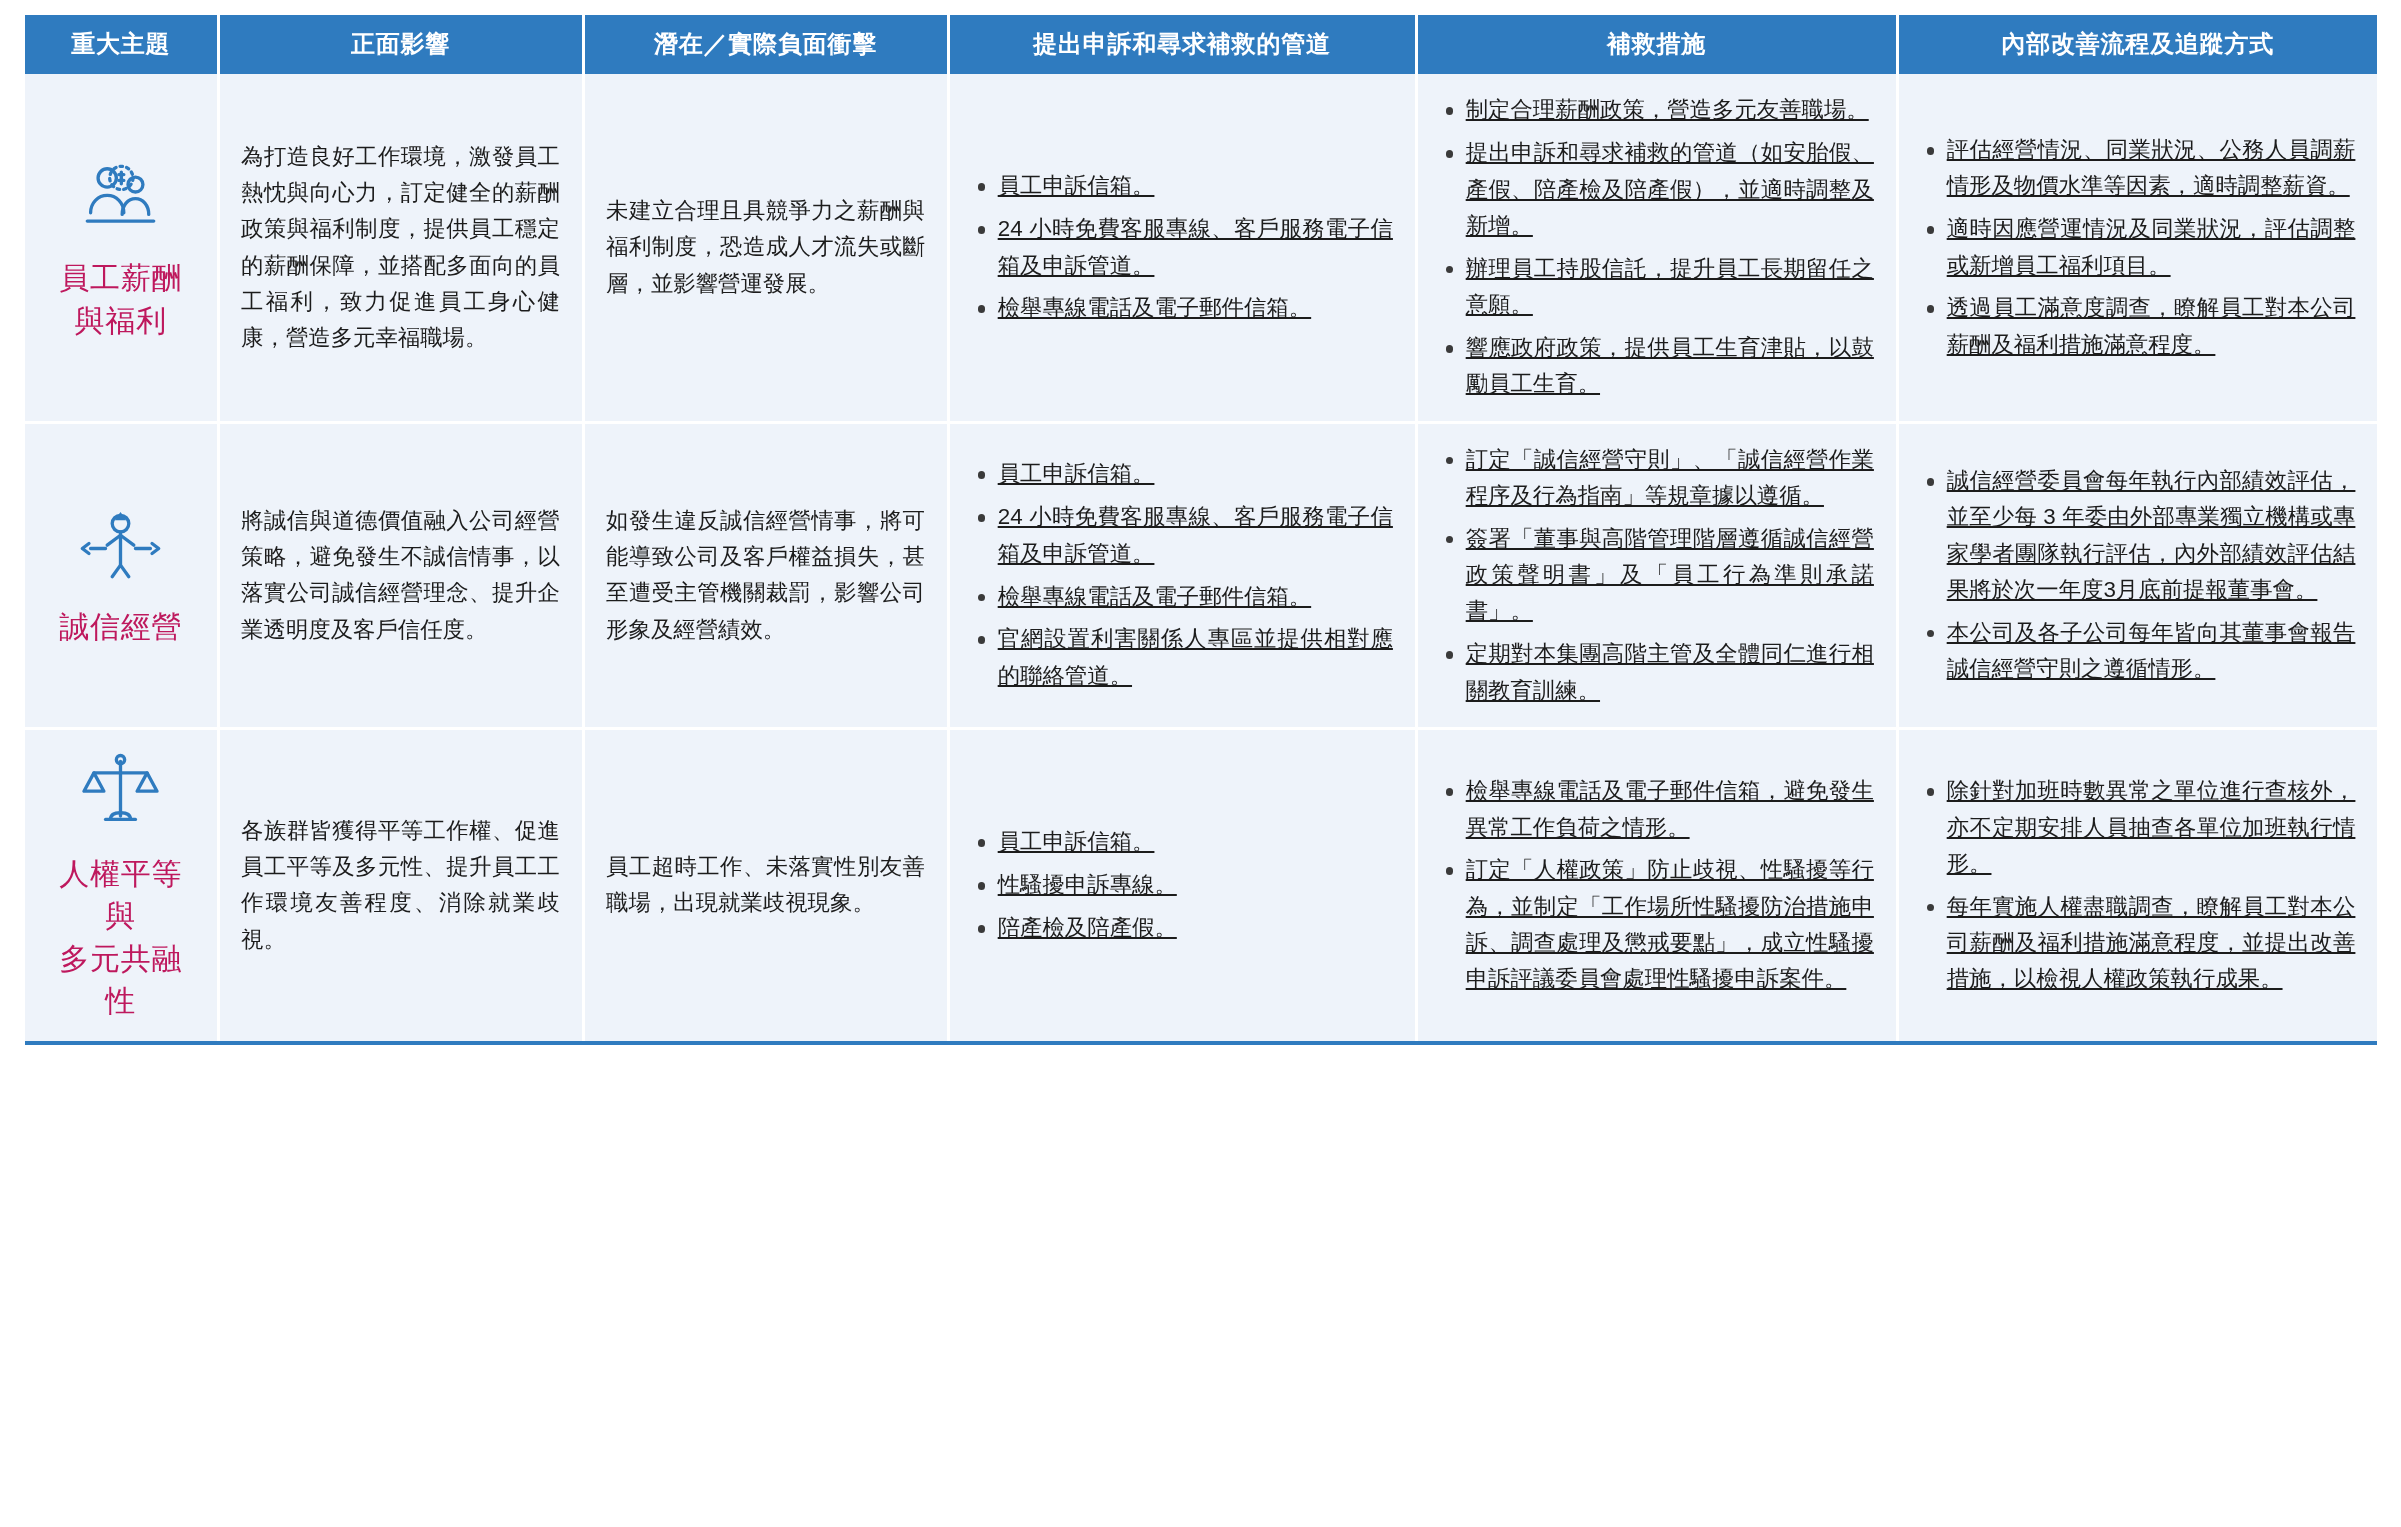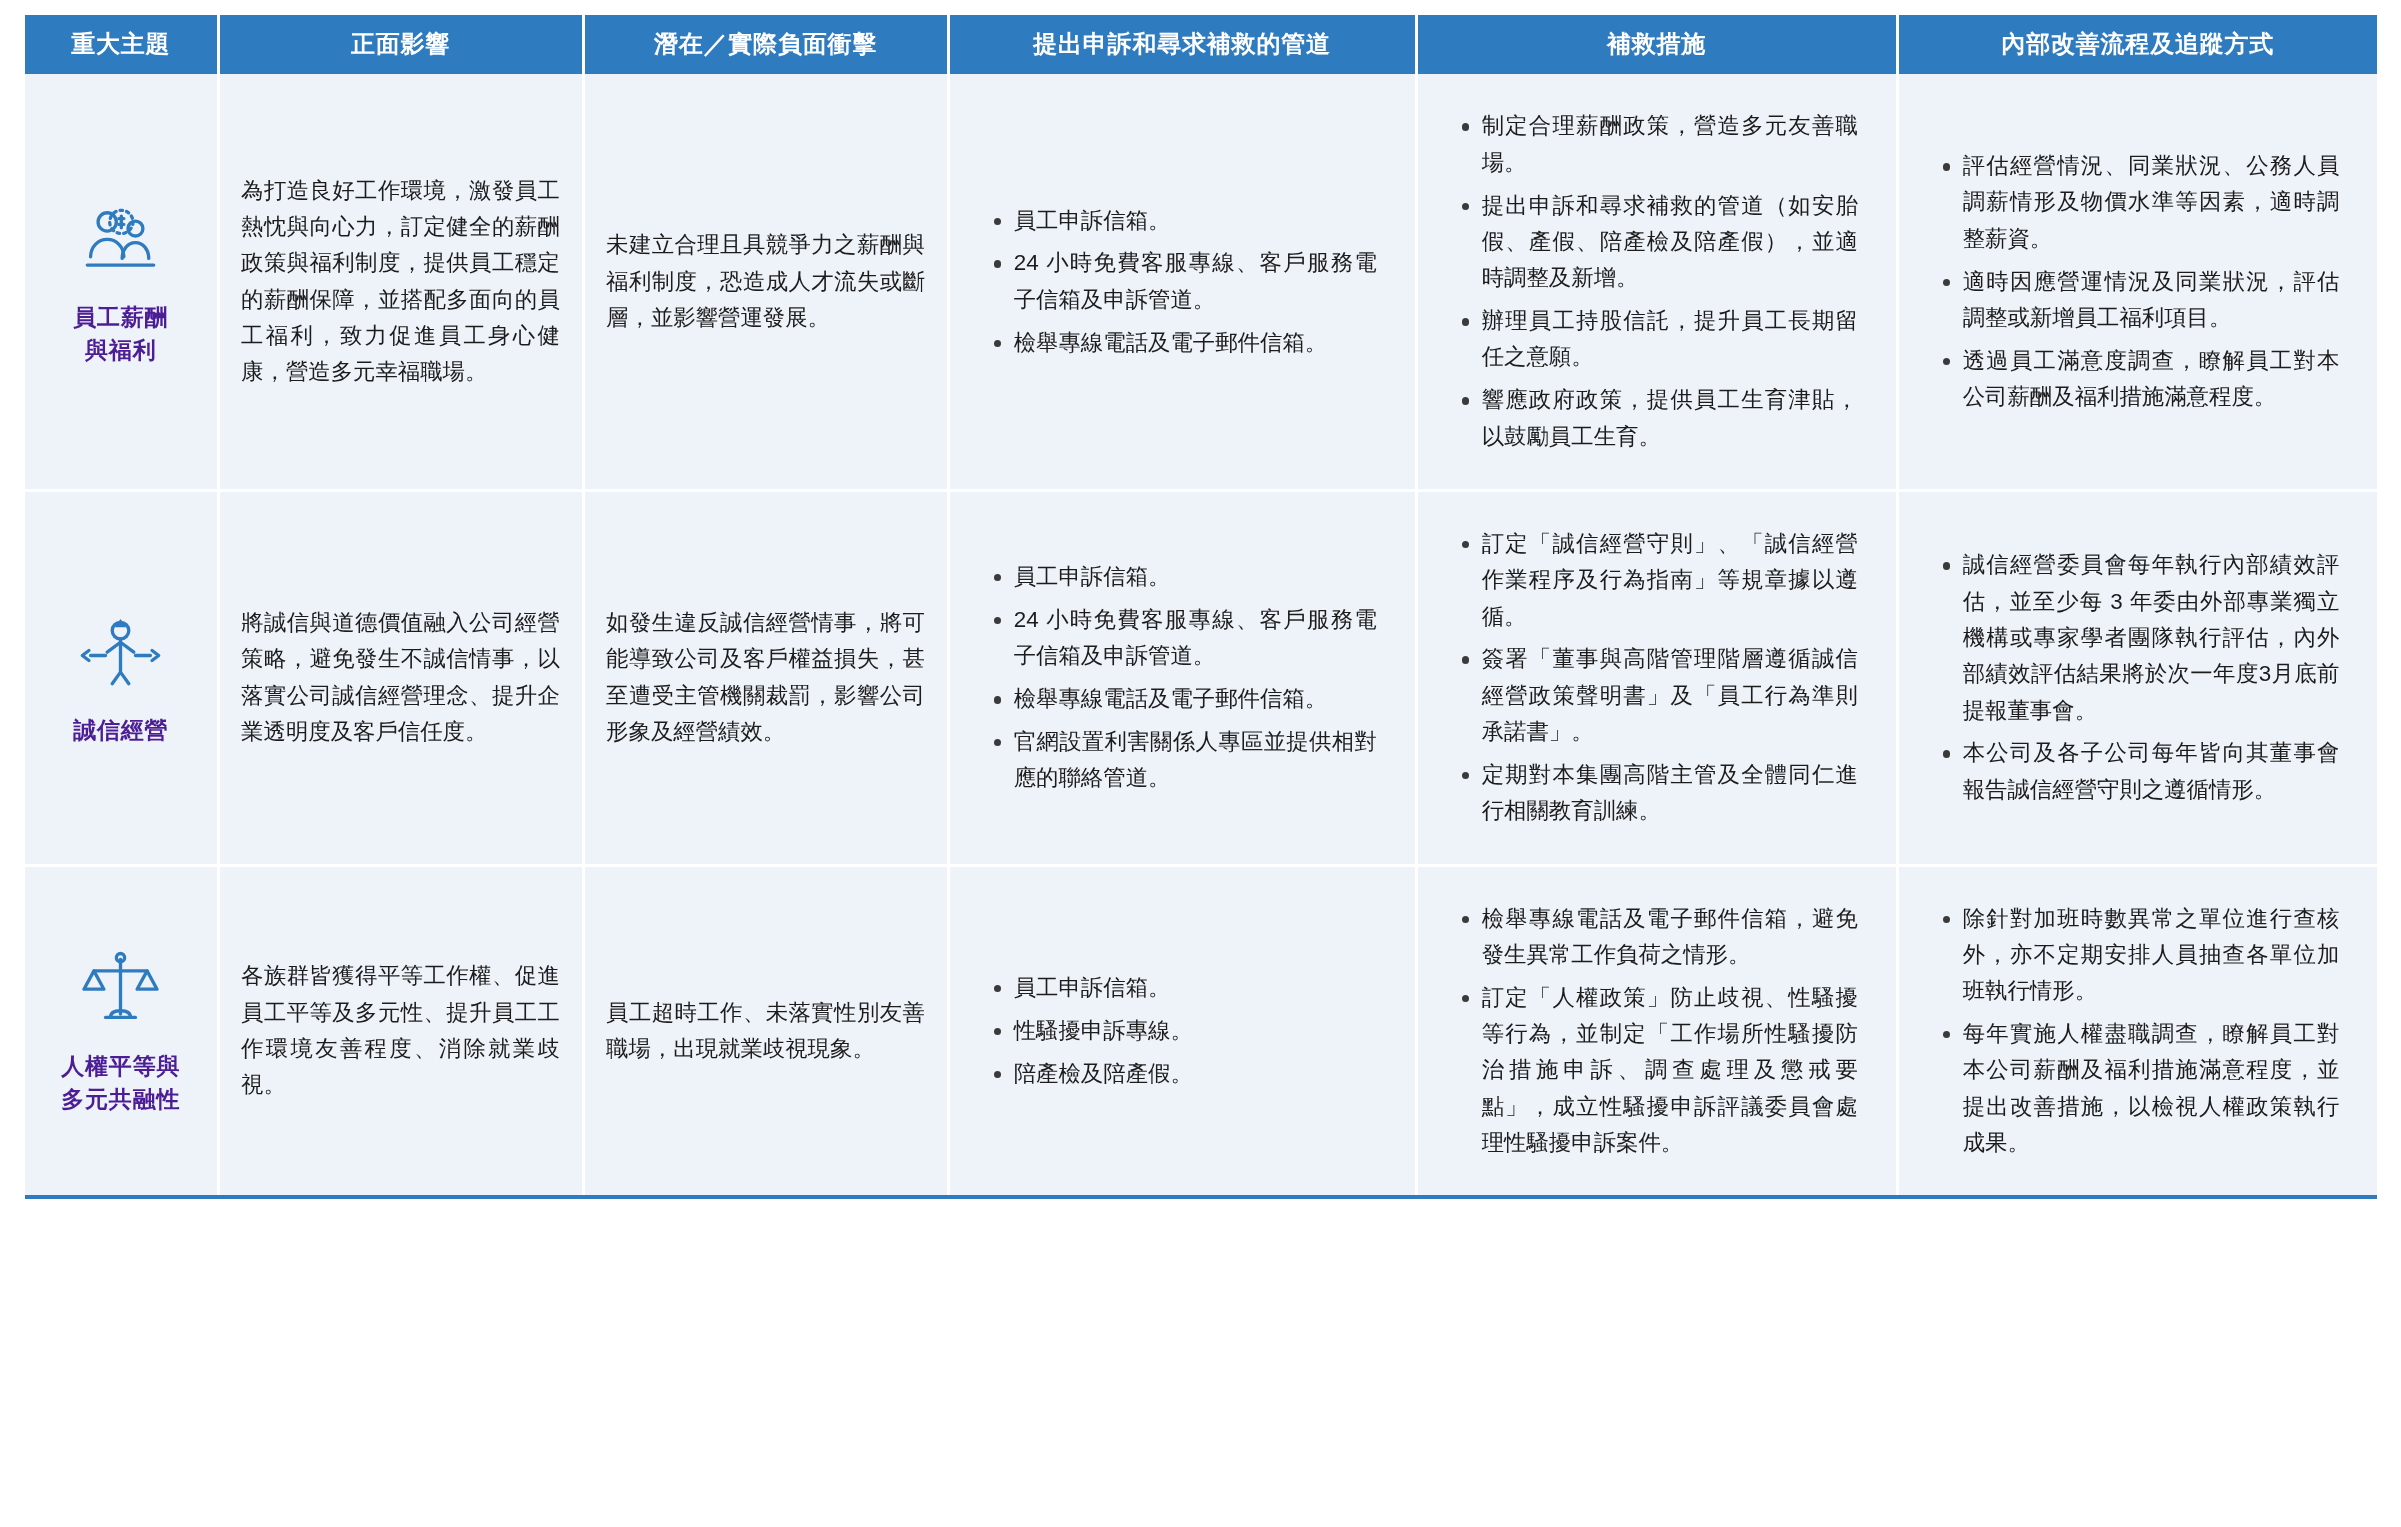--- a/index.html
+++ b/index.html
@@ -77,40 +77,41 @@
     align-items: center;
     justify-content: center;
   }
   .topic-icon {
     width: 93px;
     height: 93px;
     display: block;
     margin-bottom: 11.6px;
   }
   .topic-label {
-    font-size: 23px;
-    font-weight: bold;
-    color: #4c1d95;
+    font-size: 30px;
+    font-weight: normal;
+    color: #be185d;
     line-height: 1.42;
     letter-spacing: 0.8px;
   }
 
   
   .just {
     text-align: justify;
     text-justify: inter-character;
     text-align-last: left;
     font-family: Liberation Serif, serif;
   }
 
   
   ul.blist {
     list-style: none;
-    margin: 16px;
+    margin: 0;
     padding: 0;
+    text-decoration: underline;
   }
   ul.blist > li {
     position: relative;
     padding-left: 26.6px;
     margin: 0 0 6.6px 0;
     text-align: justify;
     text-justify: inter-character;
     text-align-last: left;
   }
   ul.blist > li:last-child { margin-bottom: 0; }

